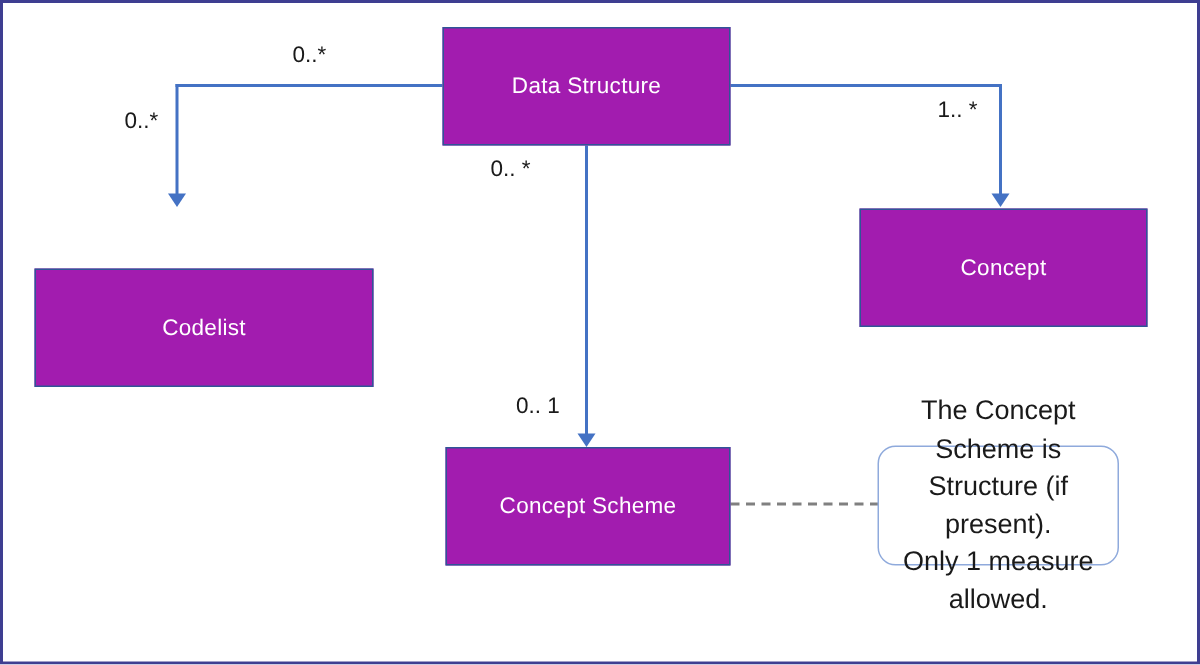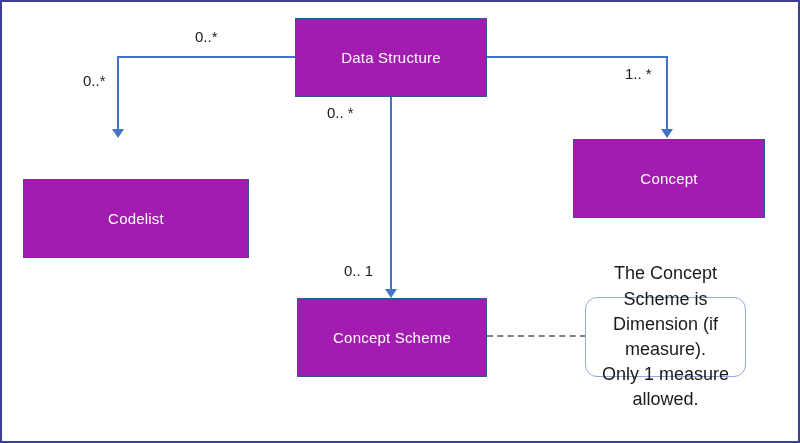--- a/index.html
+++ b/index.html
@@ -113,17 +113,17 @@
   </div>
   <div class="node node-concept-scheme">
     <span>Concept Scheme</span>
   </div>
   <div class="node node-concept">
     <span>Concept</span>
   </div>
 
   <div class="note">
     <div>The Concept Scheme is</div>
-    <div>Dimension (if measure).</div>
+    <div>Structure (if present).</div>
     <div>Only 1 measure allowed.</div>
   </div>
 
 </div>
 
 </body></html>

